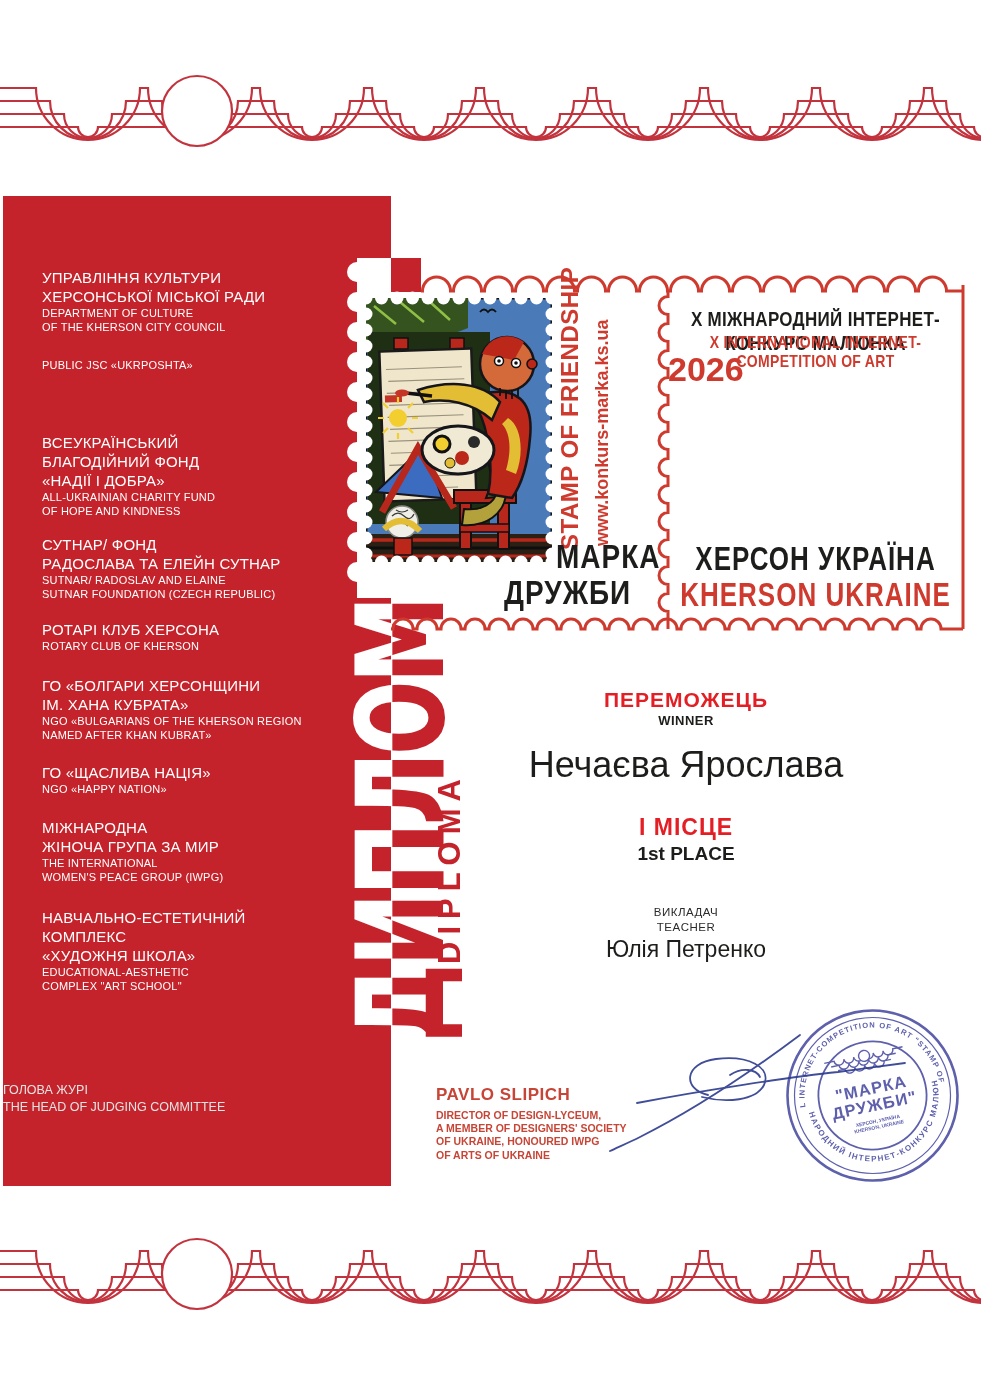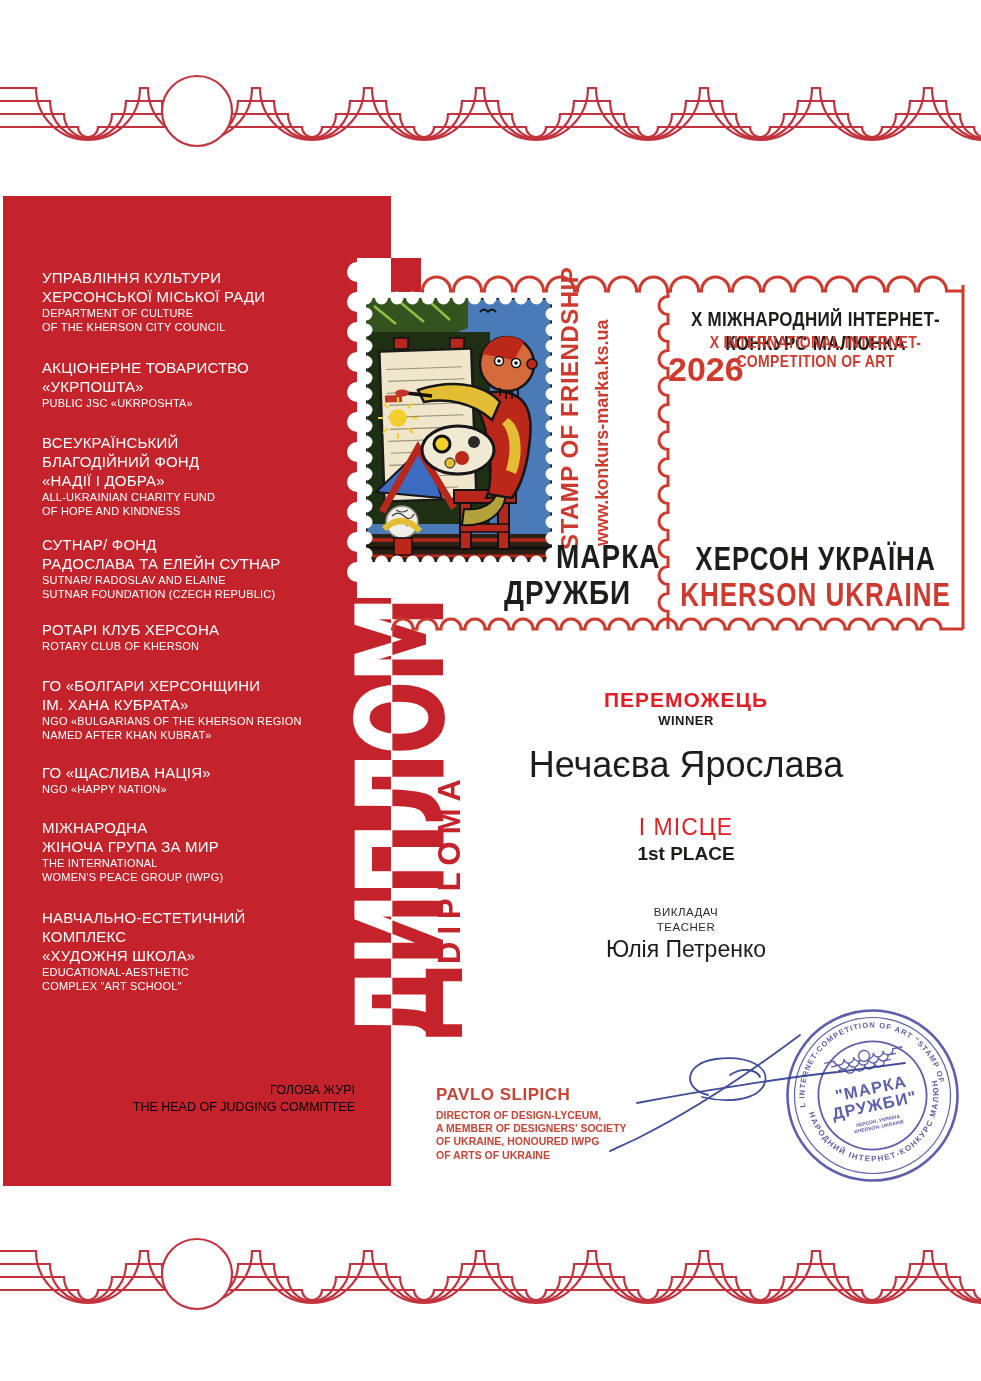--- a/index.html
+++ b/index.html
@@ -12,21 +12,21 @@
         font-family:"Liberation Sans",sans-serif;color:var(--text_black);}
   svg.layer{position:absolute;left:0;top:0;}
   
   #sidebar{position:absolute;left:3px;top:196px;width:388px;height:990px;
            background:var(--sidebar_red,#c5232b);z-index:1;}
   .org{position:absolute;left:39px;color:#fff;}
   .org .uk{font-size:15px;line-height:19px;letter-spacing:.2px;white-space:pre-line;}
   .org .en{font-size:11px;line-height:13.5px;letter-spacing:.2px;white-space:pre-line;margin-top:1px;}
   .o1{top:72px}.o2{top:162px}.o3{top:237px}.o4{top:339px}.o5{top:424px}
   .o6{top:480px}.o7{top:567px}.o8{top:622px}.o9{top:712px}
-  #jury{position:absolute;left:0;top:886px;width:352px;text-align:right;color:#000000;
+  #jury{position:absolute;left:0;top:886px;width:352px;text-align:left;color:#e5e5e5;
         font-size:12.5px;line-height:17px;}
   
   #decor-under{z-index:2;}
   #artwork{position:absolute;left:366px;top:298px;z-index:3;}
   #decor-over{z-index:5;pointer-events:none;}
   
   .rot{position:absolute;transform-origin:0 0;white-space:nowrap;z-index:4;}
   .diplom{left:330px;top:1042px;font-family:"DejaVu Sans",sans-serif;font-weight:700;
           font-size:84px;letter-spacing:-3px;transform:rotate(-90deg) scale(1.05,1.45);}
   .diplom.white{color:#fff;clip-path:inset(0 0 calc(100% - 43px) 0);}
@@ -52,21 +52,21 @@
         color:var(--frame_red,#cf3a2e);}
   #city-uk{top:540px;font-size:26px;}
   #city-uk .cond{transform:scaleY(1.25);letter-spacing:1px;}
   #city-en{top:576px;font-size:26px;color:var(--frame_red,#cf3a2e);}
   #city-en .cond{transform:scaleY(1.25);letter-spacing:1px;}
   
   .award{position:absolute;left:391px;width:590px;text-align:center;z-index:6;}
   #winner-uk{top:688px;font-size:21px;font-weight:700;letter-spacing:1px;color:var(--bright_red,#e31e25);}
   #winner-en{top:713px;font-size:13px;font-weight:700;letter-spacing:.5px;}
   #recipient{top:744px;font-size:36px;}
-  #place-uk{top:814px;font-size:23px;font-weight:400;letter-spacing:1px;color:var(--bright_red,#e31e25);}
+  #place-uk{top:814px;font-size:23px;font-weight:700;letter-spacing:1px;color:var(--bright_red,#e31e25);}
   #place-en{top:843px;font-size:19px;font-weight:700;}
   #teacher-uk{top:906px;font-size:11.5px;color:#2b2b2b;letter-spacing:.5px;}
   #teacher-en{top:921px;font-size:11.5px;color:#2b2b2b;letter-spacing:.5px;}
   #teacher-name{top:936px;font-size:23px;}
   
   #pavlo{position:absolute;left:436px;top:1085px;z-index:6;color:var(--muted_red,#c74536);}
   #pavlo .name{font-size:17px;font-weight:700;letter-spacing:.5px;}
   #pavlo .title{font-size:10.5px;font-weight:700;line-height:13.2px;white-space:pre-line;margin-top:4px;}
   #seal{position:absolute;left:775px;top:998px;z-index:7;opacity:.9;}
   #signature{position:absolute;left:590px;top:1015px;z-index:8;}
@@ -77,22 +77,20 @@
 <div id="page">
 
   <div id="sidebar">
     <div class="org o1">
       <div class="uk">УПРАВЛІННЯ КУЛЬТУРИ
 ХЕРСОНСЬКОЇ МІСЬКОЇ РАДИ</div>
       <div class="en">DEPARTMENT OF CULTURE
 OF THE KHERSON CITY COUNCIL</div>
     </div>
     <div class="org o2">
-      <div class="uk">АКЦІОНЕРНЕ ТОВАРИСТВО
-«УКРПОШТА»</div>
       <div class="en">PUBLIC JSC «UKRPOSHTA»</div>
     </div>
     <div class="org o3">
       <div class="uk">ВСЕУКРАЇНСЬКИЙ
 БЛАГОДІЙНИЙ ФОНД
 «НАДІЇ І ДОБРА»</div>
       <div class="en">ALL-UKRAINIAN CHARITY FUND
 OF HOPE AND KINDNESS</div>
     </div>
     <div class="org o4">

